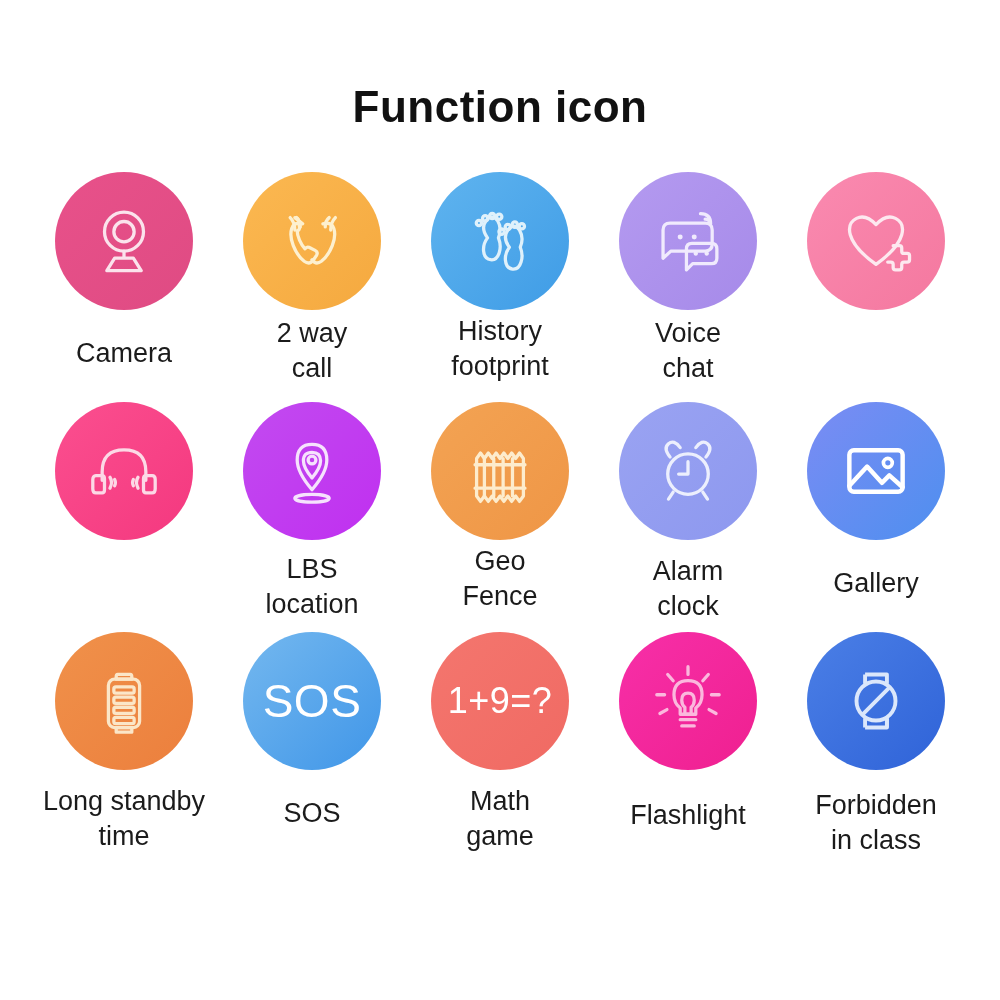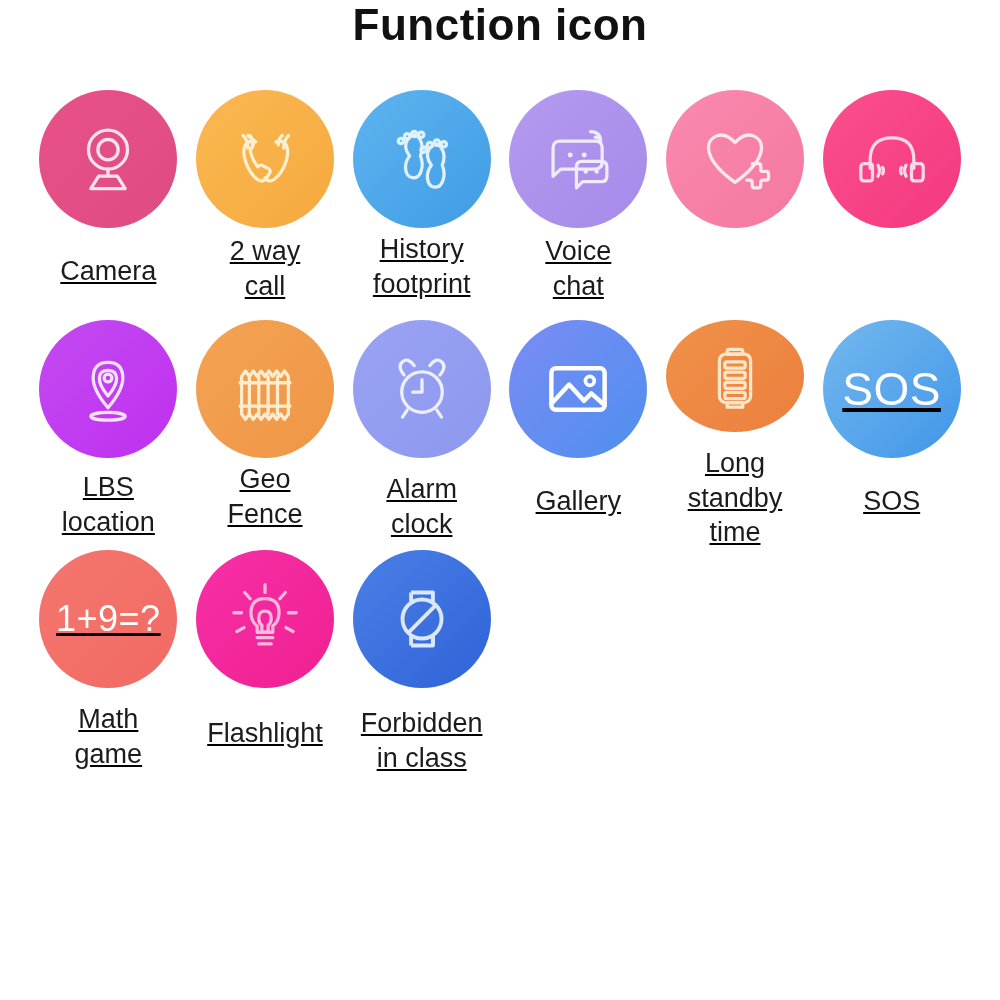--- a/index.html
+++ b/index.html
@@ -13,31 +13,31 @@
     font-family: "Liberation Sans", "DejaVu Sans", sans-serif;
     overflow: hidden;
     position: relative;
   }
   #page-title {
     text-align: center;
     font-size: 44px;
     font-weight: bold;
     color: #111111;
     letter-spacing: 0.5px;
+    padding-top: 82px;
     margin: 0;
     font-family: "Liberation Sans", "DejaVu Sans", sans-serif;
   }
   .grid {
     margin-top: 40px;
     display: grid;
-    grid-template-columns: repeat(6, 1fr);
+    grid-template-columns: repeat(5, 1fr);
     grid-template-rows: repeat(3, 230px);
     padding: 0 30px;
     box-sizing: border-box;
-    text-decoration: underline;
   }
   .cell {
     display: flex;
     flex-direction: column;
     align-items: center;
     justify-content: flex-start;
     position: relative;
   }
   .badge {
     width: 138px;

